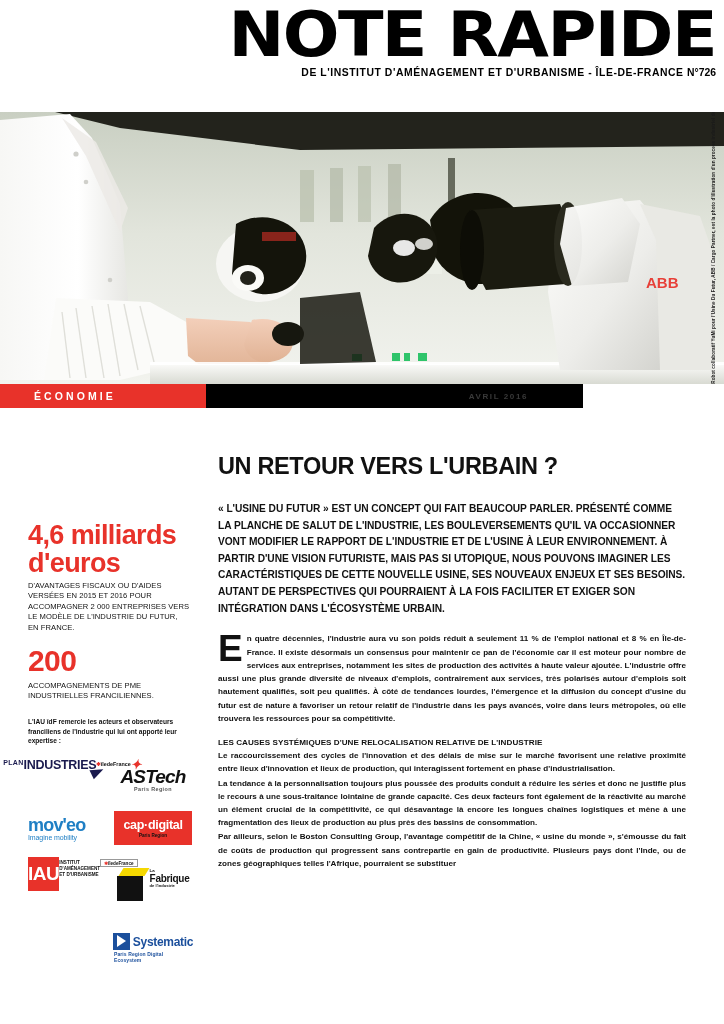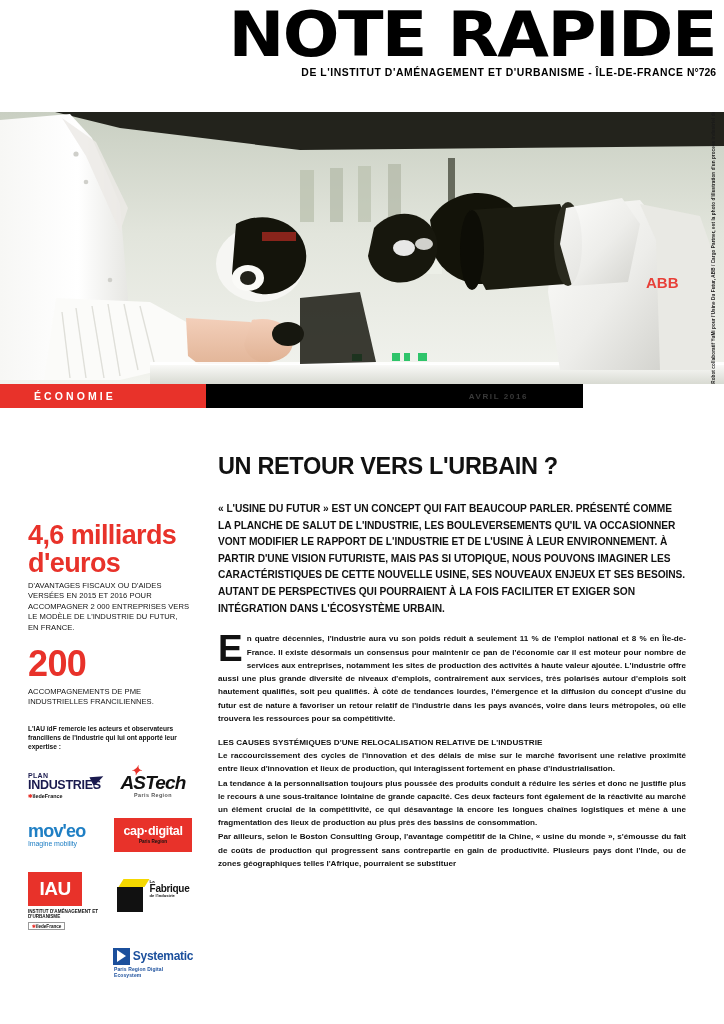--- a/index.html
+++ b/index.html
@@ -126,21 +126,21 @@
   }
   .stat-block { margin-bottom: 13px; }
   .stat-figure {
     color: #e8322a;
     font-weight: 700;
     font-size: 27px;
     line-height: 1.02;
     letter-spacing: -0.6px;
     margin-bottom: 4px;
   }
-  .stat-figure.small { font-size: 36px; }
+  .stat-figure.small { font-size: 30px; }
   .stat-desc {
     font-size: 7.6px;
     font-weight: 400;
     line-height: 1.37;
     color: #111111;
     letter-spacing: 0.05px;
     text-transform: uppercase;
   }
   .thanks-note {
     margin-top: 16px;
@@ -160,21 +160,21 @@
   }
   .logo-cell {
     height: 40px;
     display: flex;
     align-items: center;
     justify-content: center;
     position: relative;
   }
 
   
-  .lg-plan { flex-direction: column; align-items: flex-start; }
+  .lg-plan { flex-direction: row; align-items: flex-start; }
   .lg-plan .l1 { font-size: 7px; font-weight: 700; color: #1a1a4e; letter-spacing: 0.3px; }
   .lg-plan .l2 { font-size: 12.5px; font-weight: 700; color: #1a1a4e; letter-spacing: -0.3px; line-height: 1; }
   .lg-plan .l3 { font-size: 5.4px; font-weight: 700; color: #111; margin-top: 2px; }
   .lg-plan .l3 .dot { color: #e8322a; }
   .lg-plan .arrow {
     position: absolute; right: 2px; top: 8px;
     width: 0; height: 0;
     border-left: 13px solid #1a1a4e;
     border-top: 5px solid transparent;
     border-bottom: 5px solid transparent;
@@ -198,21 +198,21 @@
   .lg-moveo { flex-direction: column; align-items: flex-start; }
   .lg-moveo .main { font-size: 18px; font-weight: 700; color: #1f7fc4; letter-spacing: -0.8px; line-height: 1; }
   .lg-moveo .sub { font-size: 7px; color: #1f7fc4; letter-spacing: -0.1px; }
 
   
   .lg-cap { background: #e8322a; width: 78px; height: 34px; flex-direction: column; }
   .lg-cap .main { font-size: 12.5px; font-weight: 700; color: #ffffff; letter-spacing: -0.3px; line-height: 1; }
   .lg-cap .sub { font-size: 4.6px; font-weight: 700; color: #111; margin-top: 1px; }
 
   
-  .lg-iau { flex-direction: column; align-items: flex-start; height: 62px; justify-content: flex-start; margin-top: 8px; }
+  .lg-iau { flex-direction: row; align-items: flex-start; height: 62px; justify-content: flex-start; }
   .lg-iau .mark {
     background: #e8322a; width: 54px; height: 34px;
     display: flex; align-items: center; justify-content: center;
   }
   .lg-iau .mark span { color: #fff; font-weight: 700; font-size: 19px; letter-spacing: -0.5px; }
   .lg-iau .n1 { font-size: 4.6px; font-weight: 700; color: #111; line-height: 1.25; margin-top: 3px; }
   .lg-iau .n2 {
     border: 1px solid #999; display: inline-block; padding: 0.5px 3px;
     font-size: 4.6px; font-weight: 700; margin-top: 2px;
   }

